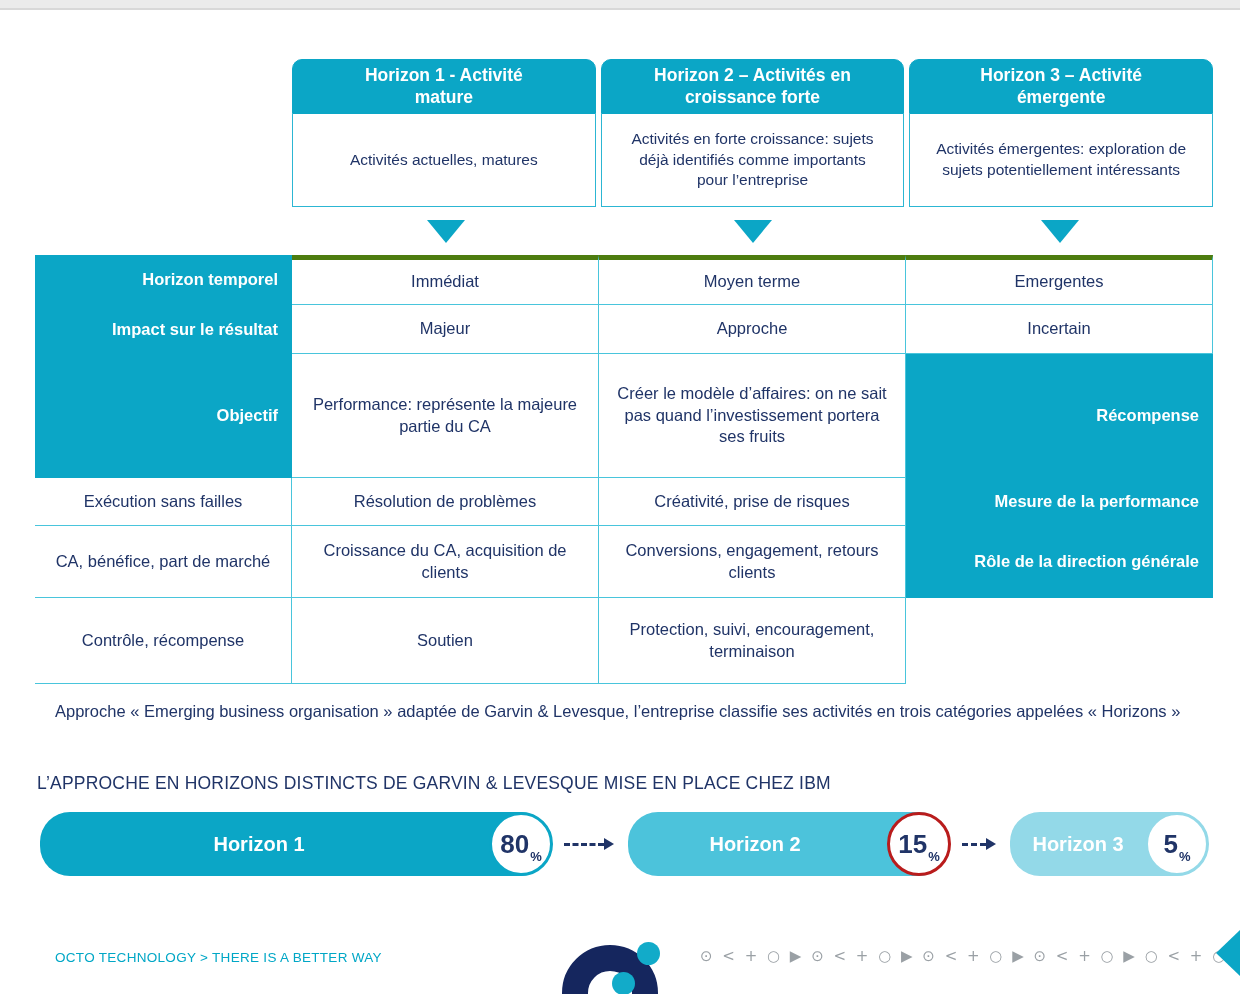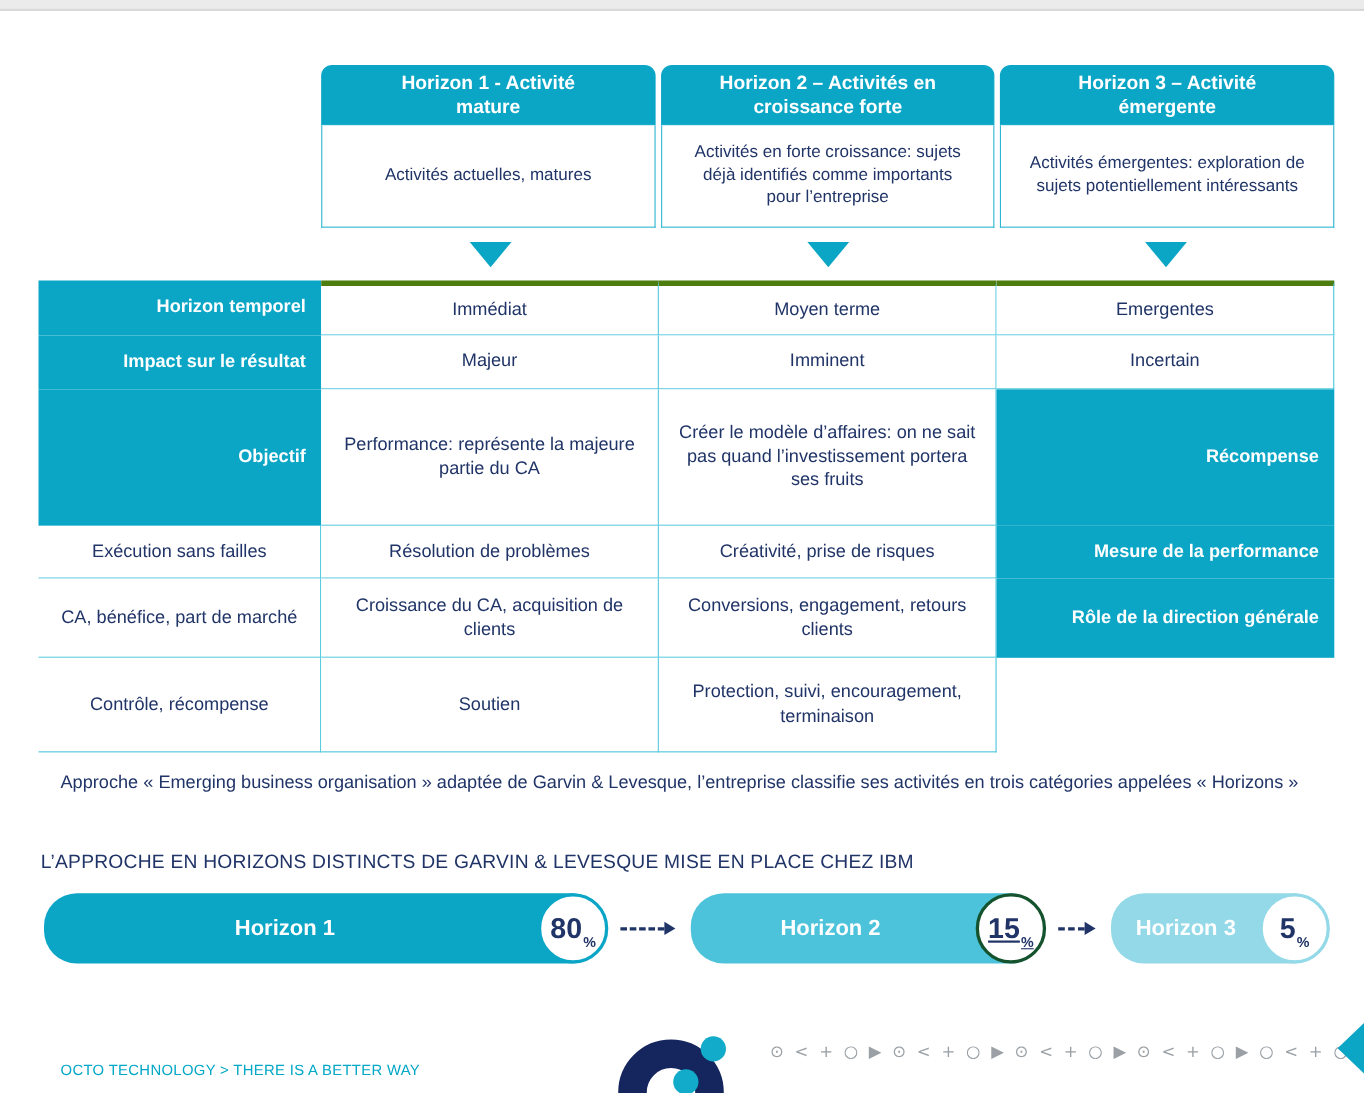--- a/index.html
+++ b/index.html
@@ -55,31 +55,31 @@
   .pill.p1{width:510px;background:#0ba6c6;padding-right:72px;box-sizing:border-box;}
   .pill.p2{width:320px;background:#4cc3db;padding-right:66px;box-sizing:border-box;}
   .pill.p3{width:196px;background:#93d9e8;padding-right:60px;box-sizing:border-box;}
   .pill-label{color:#fff;font-weight:bold;font-size:20px;}
   .pill-circle{
     position:absolute;right:-3px;top:50%;transform:translateY(-50%);
     width:58px;height:58px;border-radius:50%;background:#fff;
     display:flex;align-items:center;justify-content:center;color:#203467;
   }
   .p1 .pill-circle{border:3px solid #0ba6c6;}
-  .p2 .pill-circle{border:3px solid #14532d;text-decoration:underline;}
+  .p2 .pill-circle{border:3px solid #b91c1c;}
   .p3 .pill-circle{border:3px solid #93d9e8;}
   .pc-val{font-weight:bold;font-size:26px;line-height:1;}
   .pc-unit{font-weight:bold;font-size:13px;line-height:1;align-self:flex-end;margin:0 0 10px 1px;}
   .dash-arrow{display:flex;align-items:center;flex:none;margin:0 14px;}
   .dash-arrow .dline{width:40px;border-top:3px dashed #203467;}
   .dash-arrow.short .dline{width:24px;}
   .dash-arrow .dhead{width:0;height:0;border-left:10px solid #203467;border-top:6px solid transparent;border-bottom:6px solid transparent;}
 
   
-  .tagline{position:absolute;left:55px;top:950px;font-size:13.5px;color:#00a7c6;letter-spacing:0.3px;margin-top:15px;}
+  .tagline{position:absolute;left:55px;top:950px;font-size:13.5px;color:#00a7c6;letter-spacing:0.3px;}
   .logo-ring{position:absolute;left:562px;top:945px;width:44px;height:44px;border:26px solid #15265e;border-radius:50%;}
   .logo-dot{position:absolute;width:23px;height:23px;border-radius:50%;background:#12abc9;}
   .logo-dot.d1{left:637px;top:942px;}
   .logo-dot.d2{left:612px;top:972px;}
   .symbol-strip{
     position:absolute;left:700px;top:947px;width:520px;
     color:#9aa0a5;font-size:15px;letter-spacing:2.5px;white-space:nowrap;
     font-family:"DejaVu Sans",sans-serif;
   }
   .edge-tri{
@@ -127,21 +127,21 @@
   </div>
 
   <div class="matrix">
     <div class="rlabel">Horizon temporel</div>
     <div class="cell rtop">Immédiat</div>
     <div class="cell rtop">Moyen terme</div>
     <div class="cell rtop">Emergentes</div>
 
     <div class="rlabel">Impact sur le résultat</div>
     <div class="cell">Majeur</div>
-    <div class="cell">Imminent</div>
+    <div class="cell">Approche</div>
     <div class="cell">Incertain</div>
 
     <div class="rlabel">Objectif</div>
     <div class="cell">Performance: représente la majeure partie du CA</div>
     <div class="cell">Créer le modèle d’affaires: on ne sait pas quand l’investissement portera ses fruits</div>
 
     <div class="rlabel">Récompense</div>
     <div class="cell">Exécution sans failles</div>
     <div class="cell">Résolution de problèmes</div>
     <div class="cell">Créativité, prise de risques</div>

